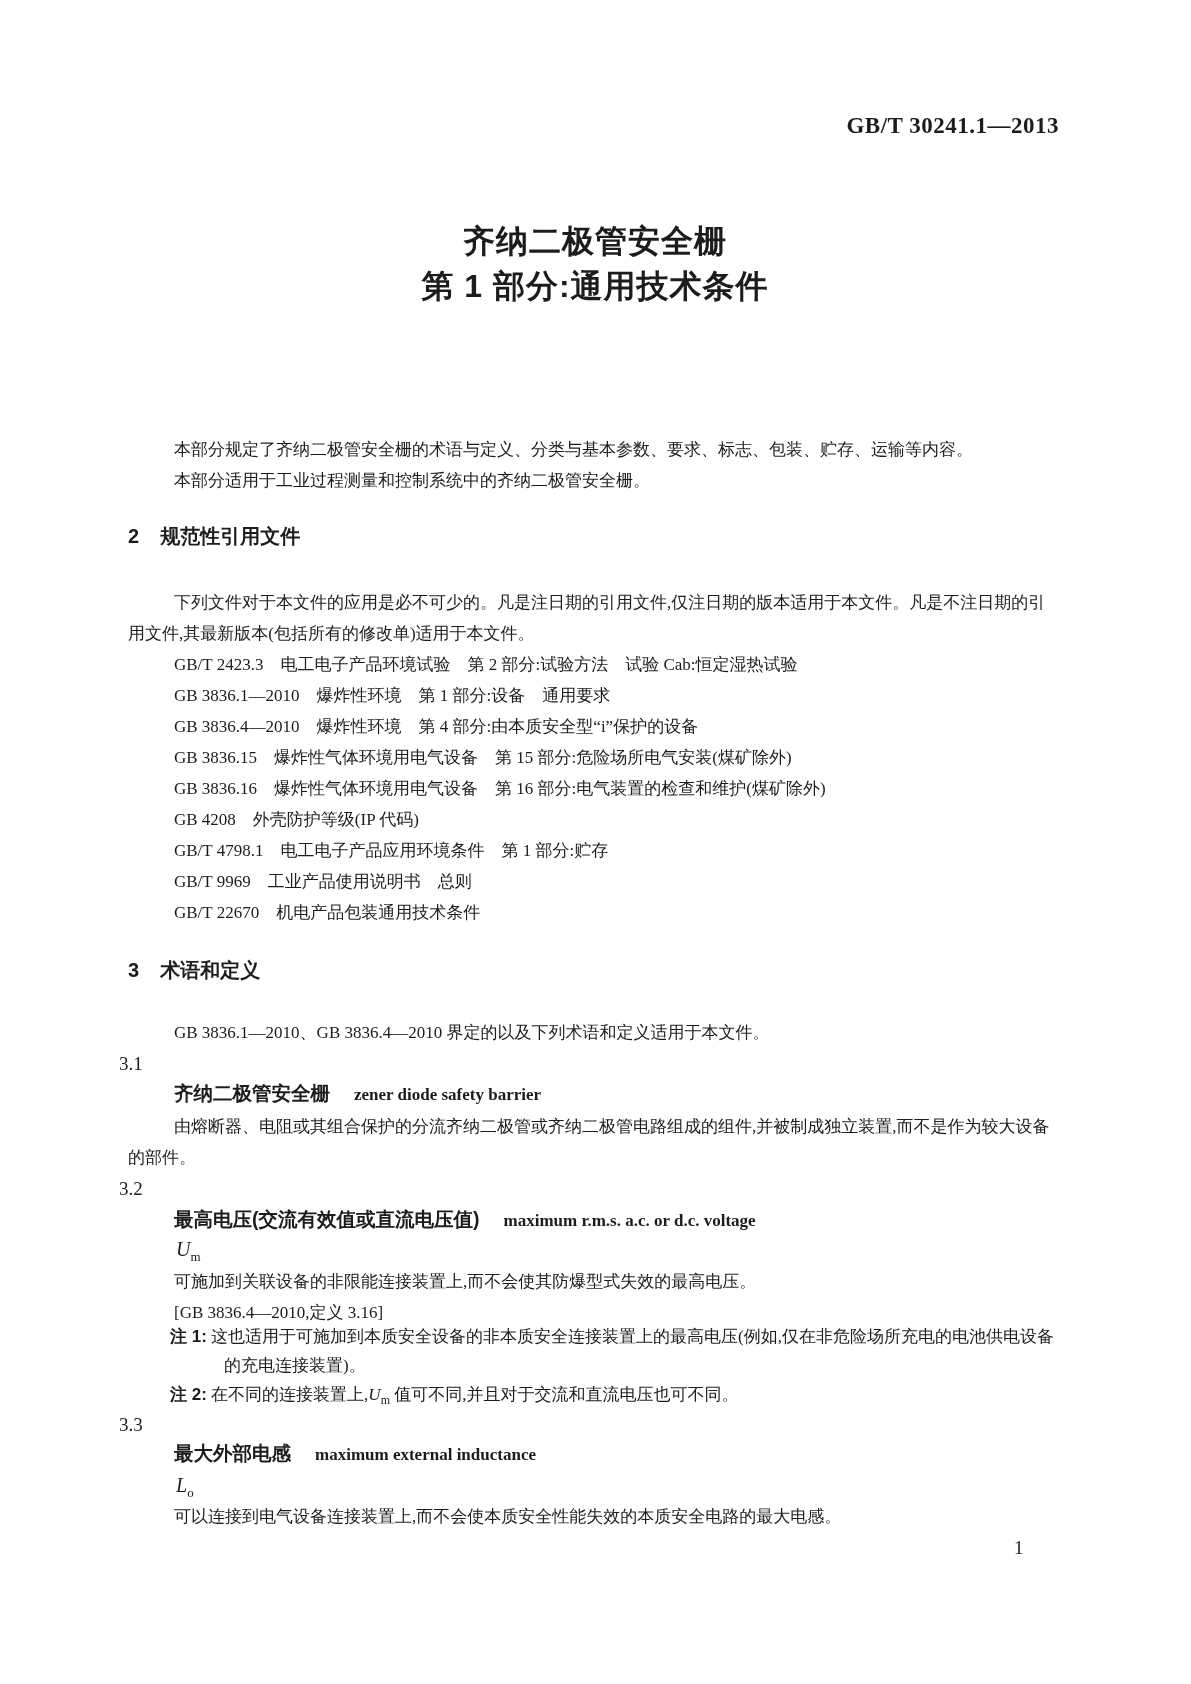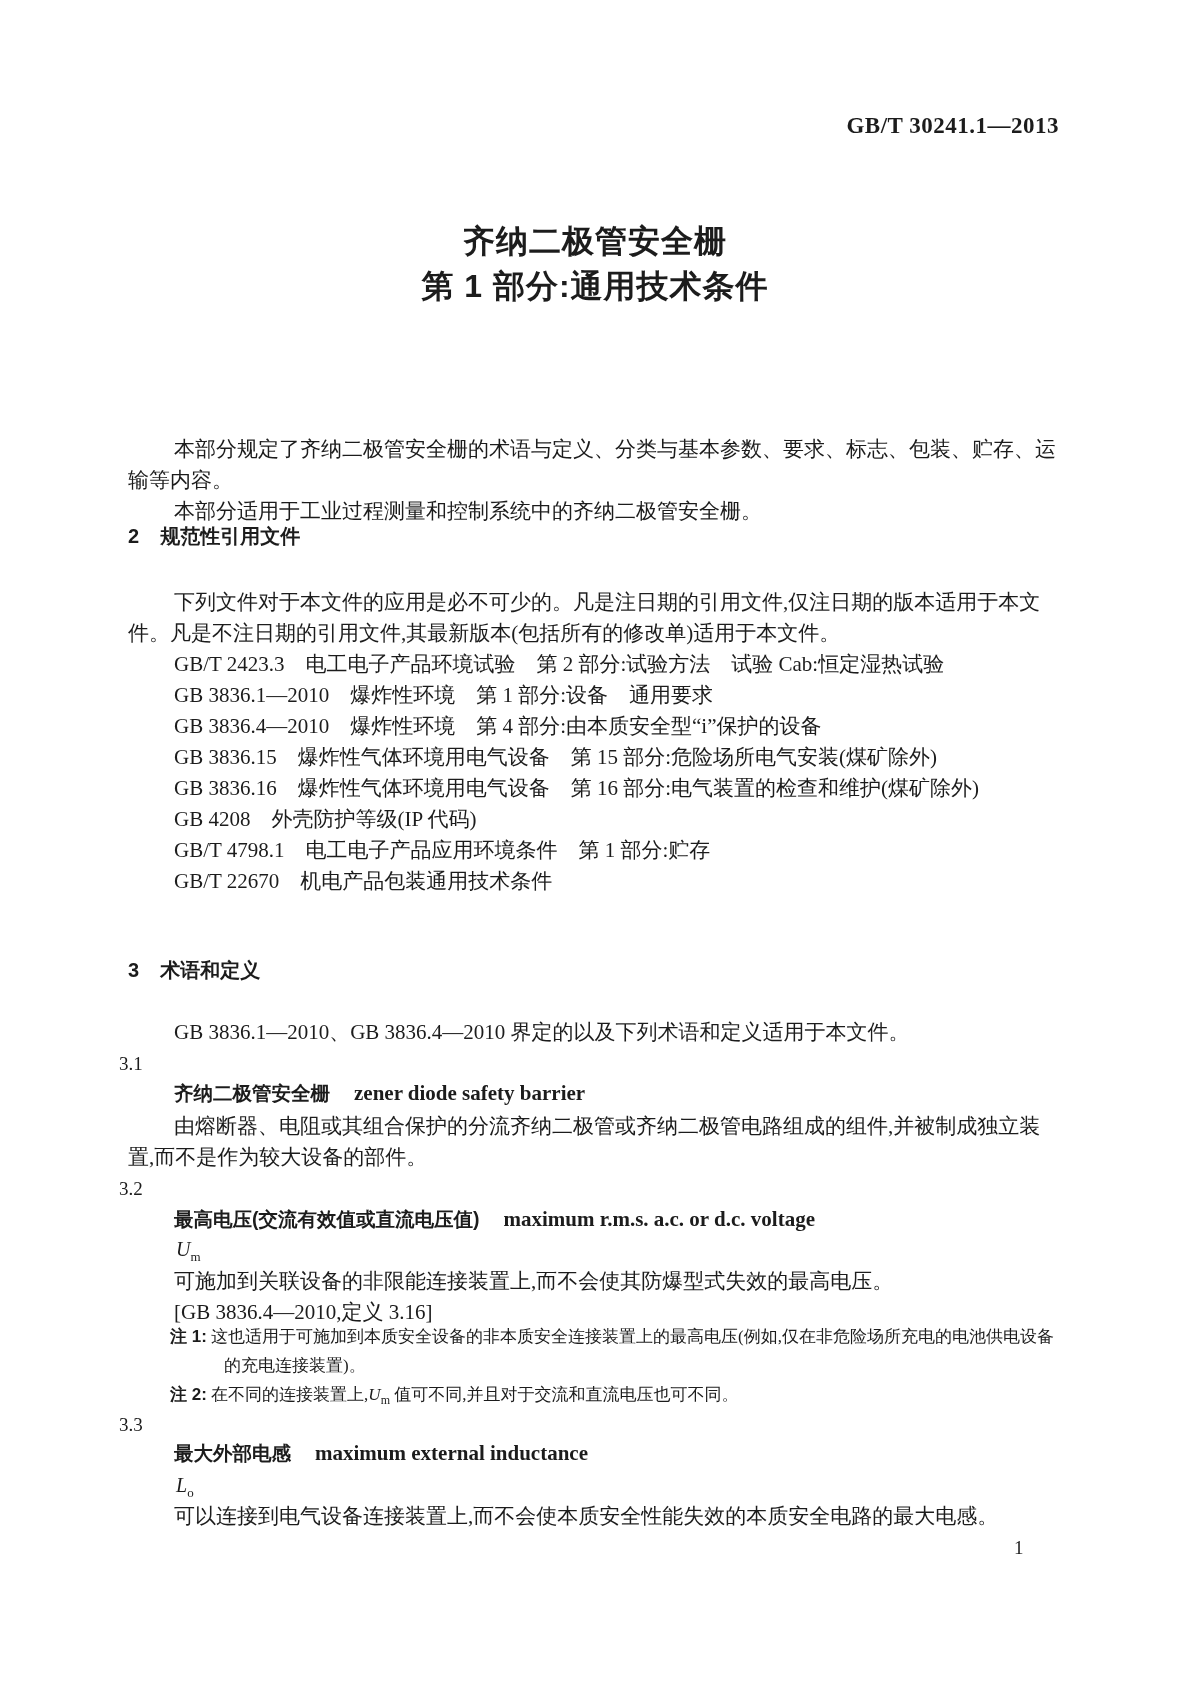--- a/index.html
+++ b/index.html
@@ -2,42 +2,42 @@
 <html><head>
 <meta charset="utf-8">
 <style>
   html, body { margin:0; padding:0; background:#ffffff; }
   .page {
     position:relative; width:1191px; height:1684px; background:#ffffff;
     color:#1c1c1c; overflow:hidden;
     font-family:"Liberation Serif", serif;
   }
   .blk { position:absolute; left:128px; width:934px; }
-  .body-text { font-family:"Liberation Serif", serif; font-size:21px; line-height:31px; }
+  .body-text { font-family:"Liberation Serif", serif; font-size:17px; line-height:31px; }
   .para { margin:0; text-indent:46px; }
   .doc-number {
     position:absolute; top:113px; right:132px;
     font-family:"Liberation Serif", serif; font-weight:bold;
     font-size:23px; letter-spacing:0.5px;
   }
   .doc-title {
     position:absolute; top:219px; left:128px; width:934px;
     text-align:center; font-family:"Liberation Sans", sans-serif;
     font-weight:bold; font-size:32px; line-height:45px; letter-spacing:1px;
   }
   .sec-heading {
     font-family:"Liberation Sans", sans-serif; font-weight:bold;
     font-size:20px; line-height:24px;
   }
   .sec-heading .sec-title { margin-left:21px; }
   .ref-line { padding-left:46px; }
   .term-id { font-size:19px; line-height:31px; left:119px; }
   .term-line { padding-left:46px; line-height:31px; }
   .term-zh { font-family:"Liberation Sans", sans-serif; font-weight:bold; font-size:19.5px; }
-  .term-en { font-family:"Liberation Serif", serif; font-weight:bold; font-size:21px; margin-left:24px; }
+  .term-en { font-family:"Liberation Serif", serif; font-weight:bold; font-size:17px; margin-left:24px; }
   .sym-line { padding-left:48px; font-size:20px; line-height:31px; }
   .sym-main { font-style:italic; }
   .sym-sub { font-size:13px; }
   .src-line { padding-left:46px; }
   .notes { font-size:17px; line-height:29px; }
   .note { margin:0 0 0 42px; padding-left:54px; text-indent:-54px; }
   .note-label { font-family:"Liberation Sans", sans-serif; font-weight:bold; }
   .inline-sym { font-style:italic; }
   .inline-sub { font-size:12px; }
   .page-number { position:absolute; left:1014px; top:1532px; font-size:19px; line-height:31px; }
@@ -64,20 +64,21 @@
   </div>
   <div class="blk body-text" style="top:587px;">
     <p class="para">下列文件对于本文件的应用是必不可少的。凡是注日期的引用文件,仅注日期的版本适用于本文件。凡是不注日期的引用文件,其最新版本(包括所有的修改单)适用于本文件。</p>
     <div class="ref-line">GB/T 2423.3　电工电子产品环境试验　第 2 部分:试验方法　试验 Cab:恒定湿热试验</div>
     <div class="ref-line">GB 3836.1—2010　爆炸性环境　第 1 部分:设备　通用要求</div>
     <div class="ref-line">GB 3836.4—2010　爆炸性环境　第 4 部分:由本质安全型“i”保护的设备</div>
     <div class="ref-line">GB 3836.15　爆炸性气体环境用电气设备　第 15 部分:危险场所电气安装(煤矿除外)</div>
     <div class="ref-line">GB 3836.16　爆炸性气体环境用电气设备　第 16 部分:电气装置的检查和维护(煤矿除外)</div>
     <div class="ref-line">GB 4208　外壳防护等级(IP 代码)</div>
     <div class="ref-line">GB/T 4798.1　电工电子产品应用环境条件　第 1 部分:贮存</div>
+    <div class="ref-line">GB/T 9969　工业产品使用说明书　总则</div>
     <div class="ref-line">GB/T 22670　机电产品包装通用技术条件</div>
   </div>
 
   <div class="blk sec-heading" style="top:958px;">
     <span class="sec-num">3</span><span class="sec-title">术语和定义</span>
   </div>
   <div class="blk body-text" style="top:1017px;">
     <p class="para">GB 3836.1—2010、GB 3836.4—2010 界定的以及下列术语和定义适用于本文件。</p>
   </div>
 

